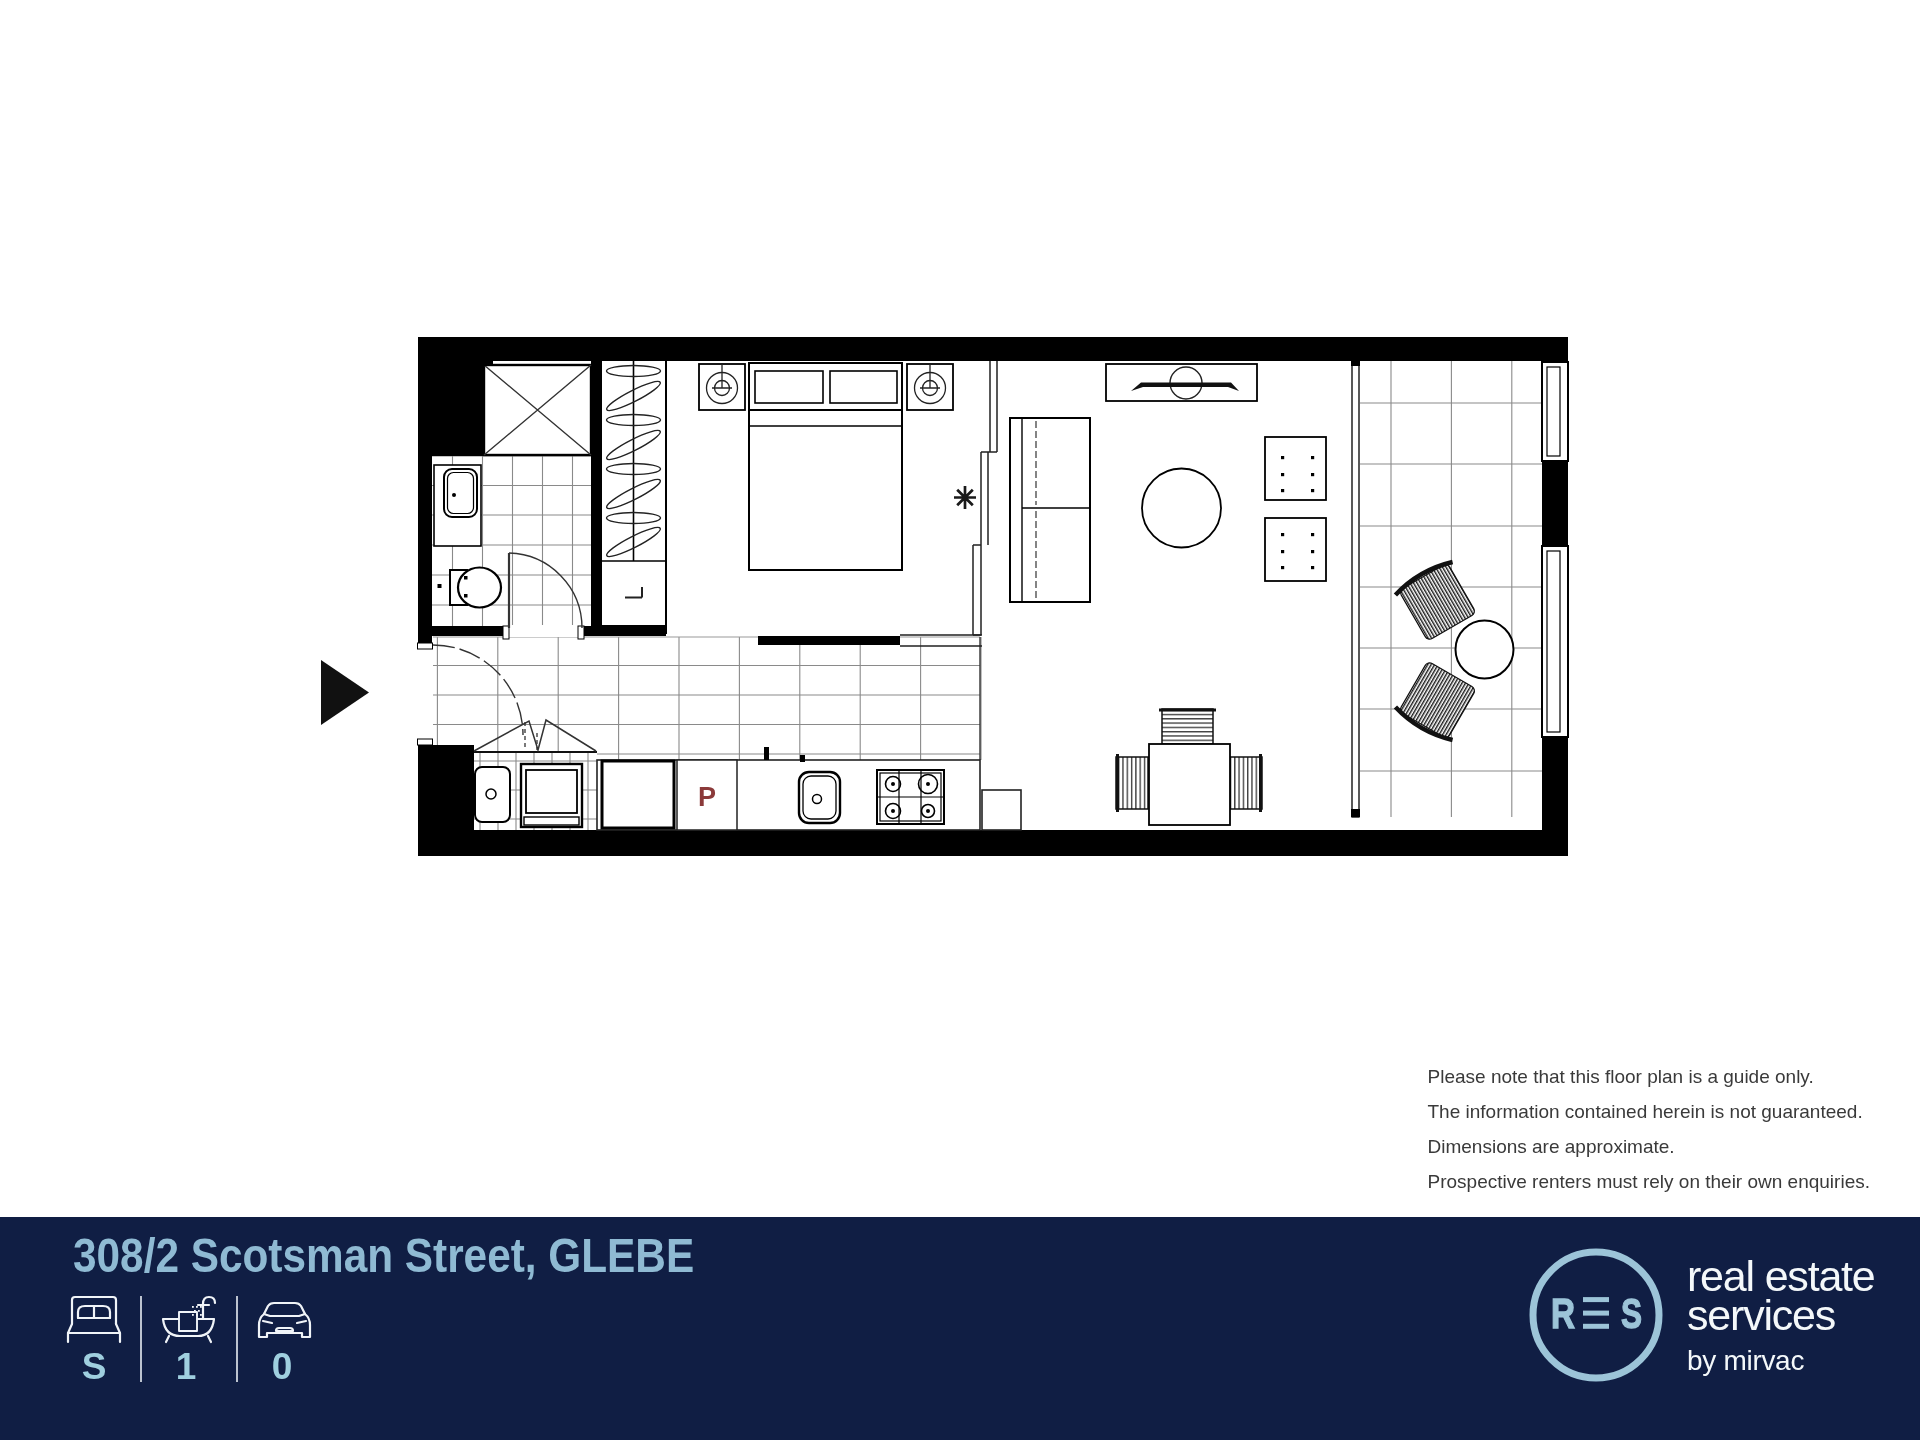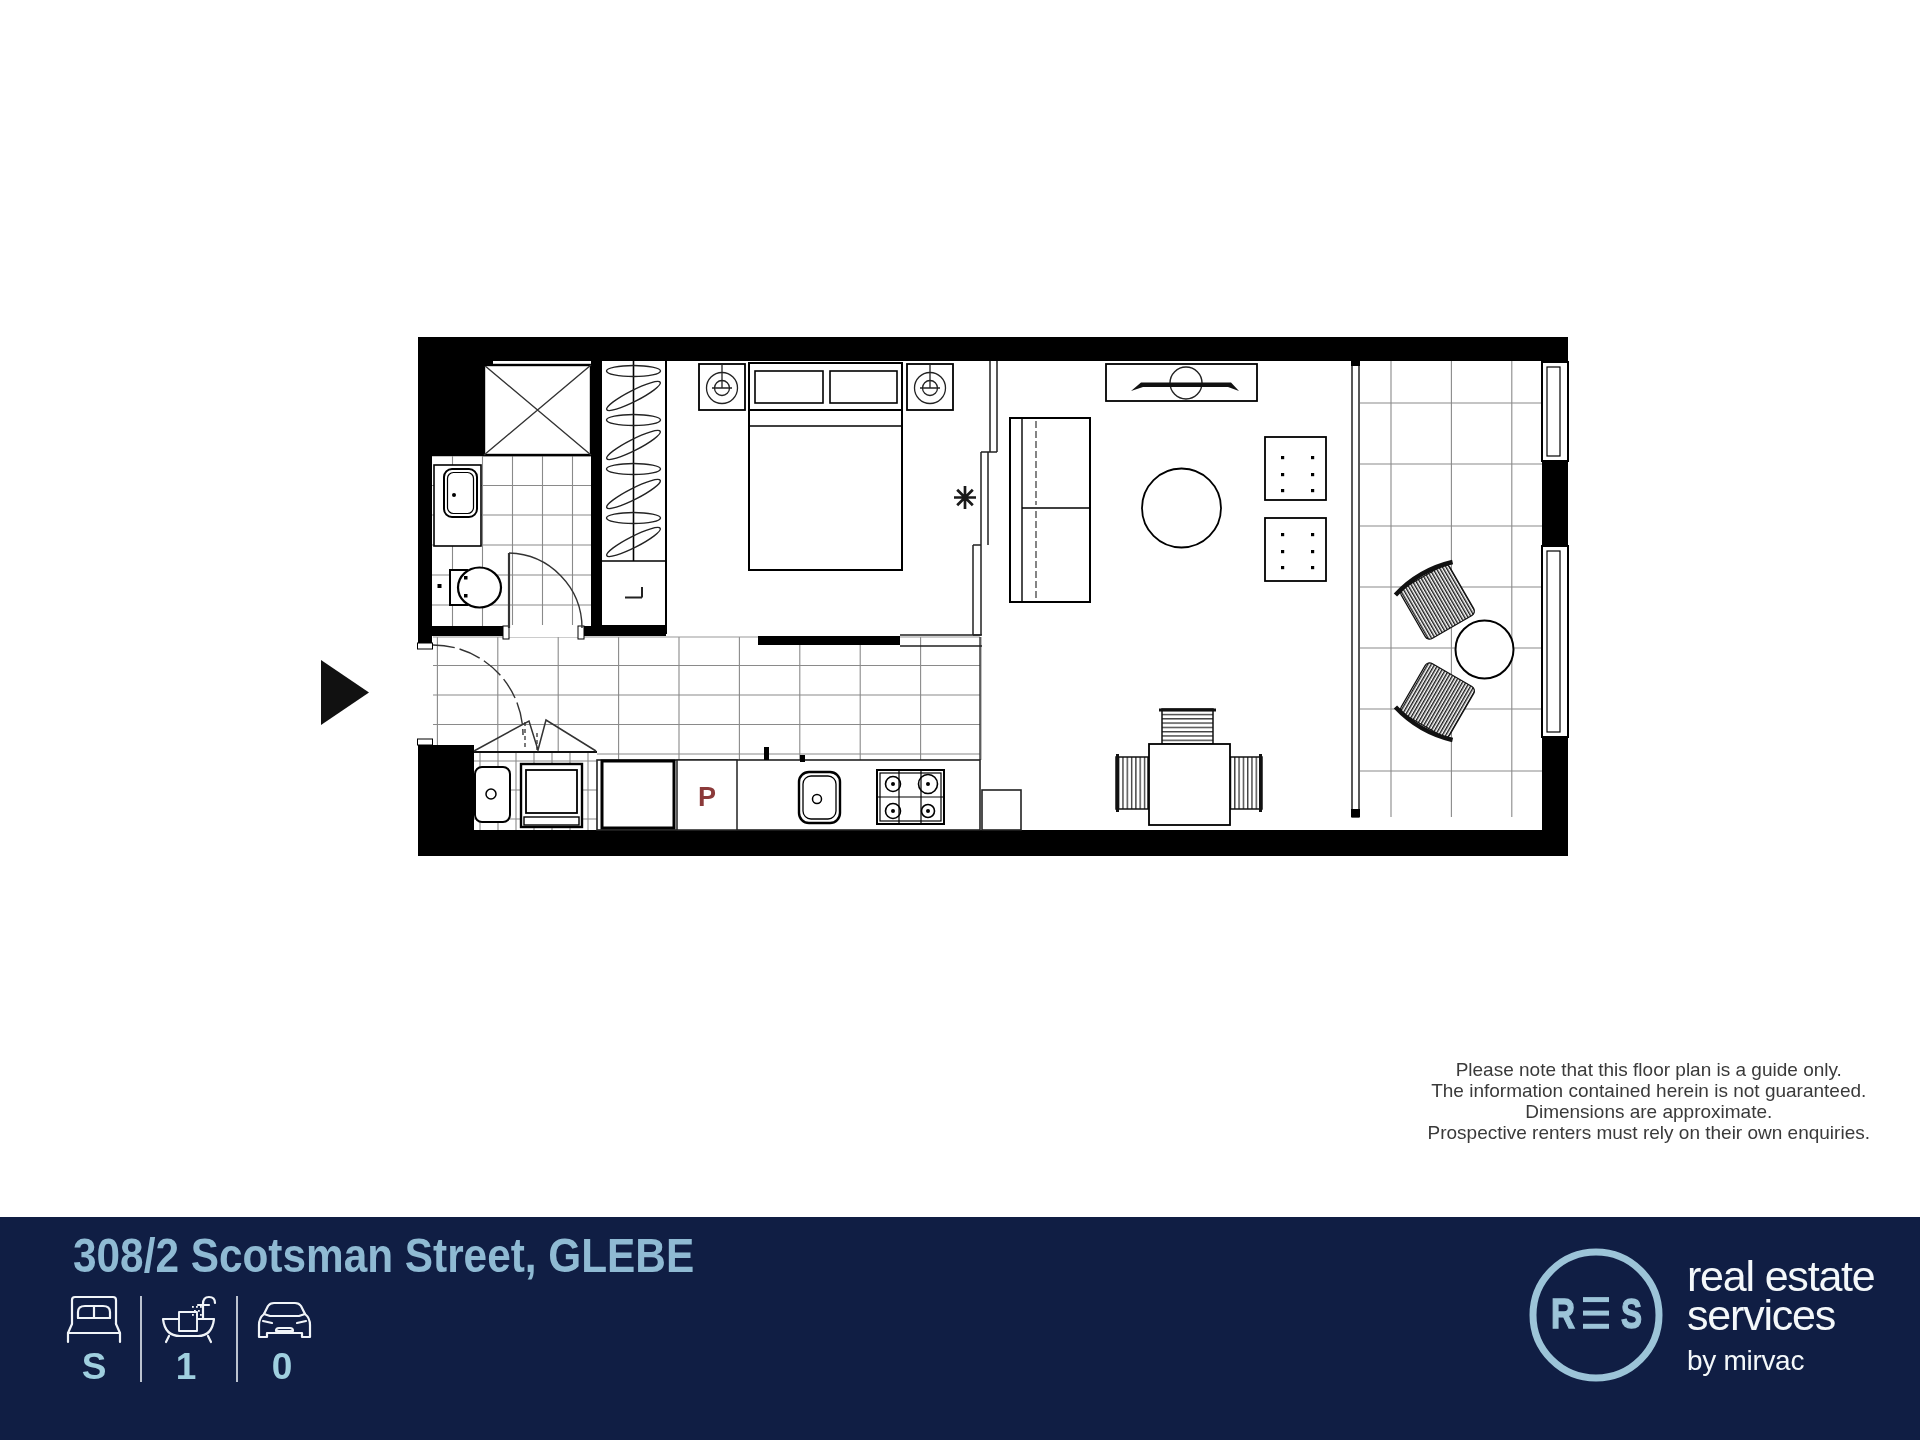--- a/index.html
+++ b/index.html
@@ -1,17 +1,17 @@
 <!DOCTYPE html>
 <html><head>
 <meta charset="utf-8">
 <style>
 html,body{margin:0;padding:0;width:1920px;height:1440px;background:#fff;overflow:hidden;}
 *{box-sizing:border-box;}
-.disc{position:absolute;top:1059px;right:50px;text-align:center;font-family:"Liberation Sans",sans-serif;font-size:19px;line-height:21px;color:#3a3a3a;}
+.disc{position:absolute;top:1059px;right:50px;text-align:left;font-family:"Liberation Sans",sans-serif;font-size:19px;line-height:35px;color:#3a3a3a;}
 .addr{position:absolute;left:73px;top:1228px;font-family:"Liberation Sans",sans-serif;font-size:48px;font-weight:bold;color:#8fbad3;transform:scaleX(0.882);transform-origin:0 0;white-space:nowrap;}
 .num{position:absolute;top:1346px;width:60px;text-align:center;font-family:"Liberation Sans",sans-serif;font-size:37px;font-weight:bold;color:#9fcfdf;}
 </style>
 </head>
 <body>
 
 <svg width="1920" height="1440" style="position:absolute;left:0;top:0" xmlns="http://www.w3.org/2000/svg">
 <defs>
 <pattern id="pv" width="4.3" height="4.3" patternUnits="userSpaceOnUse">
         <rect width="4.3" height="4.3" fill="#fff"></rect>

